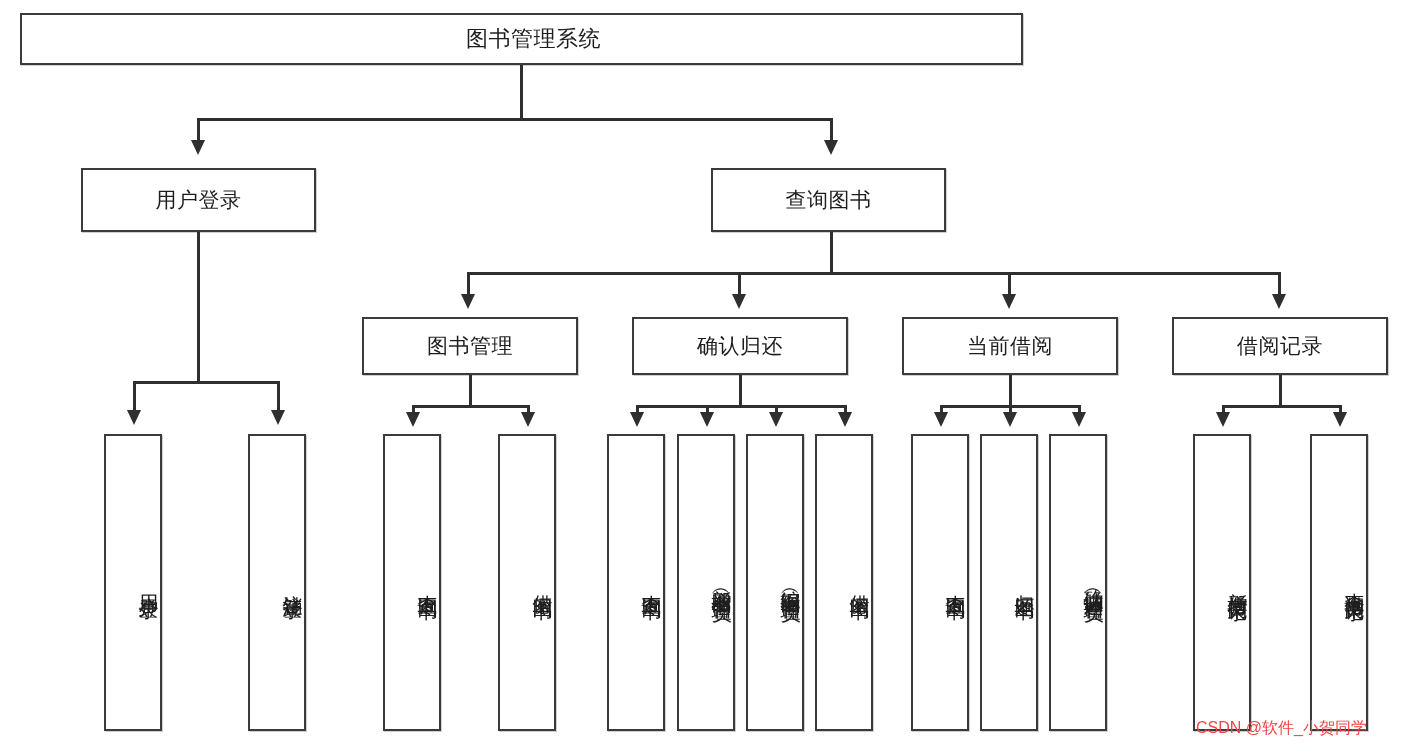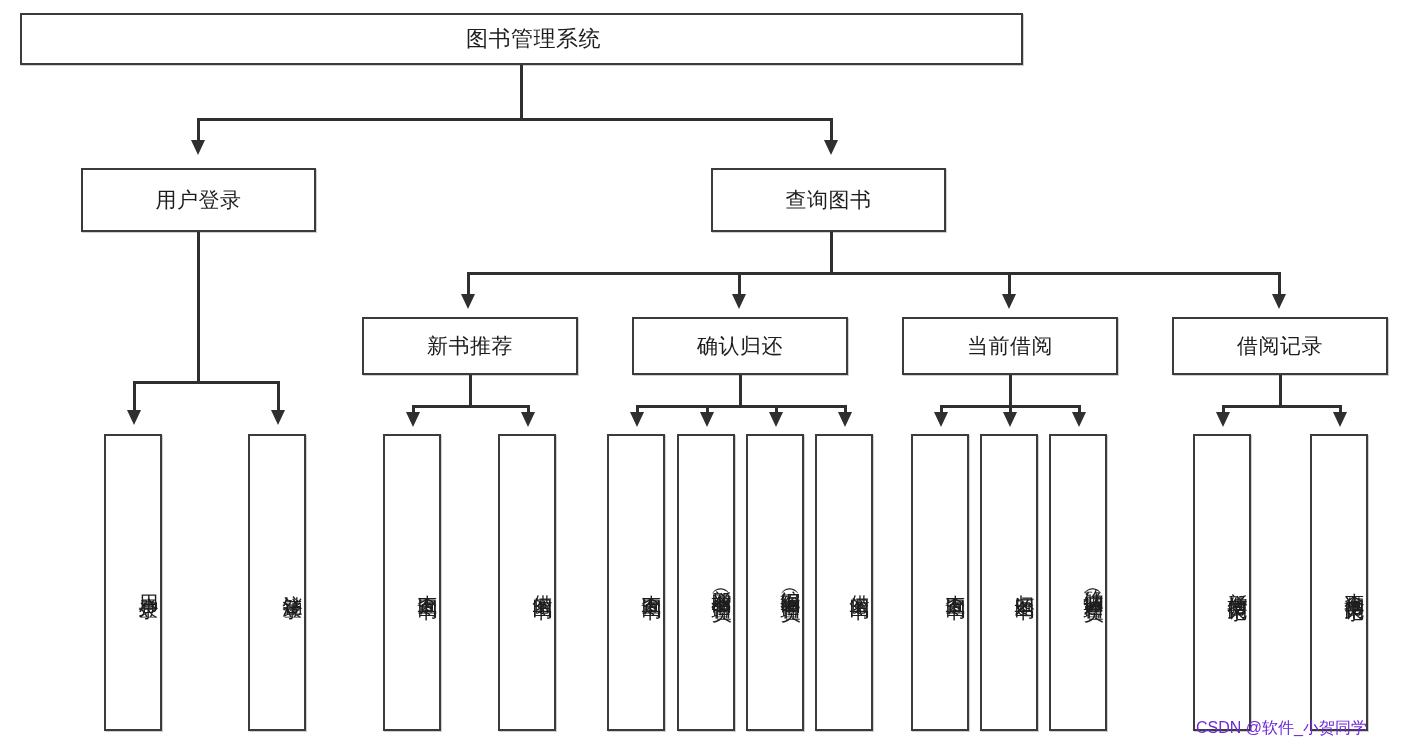--- a/index.html
+++ b/index.html
@@ -65,21 +65,21 @@
     width: 0;
     height: 0;
     border-left: 7px solid transparent;
     border-right: 7px solid transparent;
     border-top: 15px solid #2f2f2f;
   }
   
   .watermark {
     position: absolute;
     font-size: 16px;
-    color: #6d28d9;
+    color: #ef4444;
     white-space: nowrap;
     user-select: none;
   }
 </style>
 </head>
 <body>
 
 <div id="canvas">
 
   <div class="node h root" style="left:20px; top:13px; width:1003px; height:52px;padding-left:24px;">
@@ -114,21 +114,21 @@
   <div class="vline" style="left:467px; top:272px; height:25px;"></div>
   <div class="arrow" style="left:461px; top:294px;"></div>
   <div class="vline" style="left:738px; top:272px; height:25px;"></div>
   <div class="arrow" style="left:732px; top:294px;"></div>
   <div class="vline" style="left:1008px; top:272px; height:25px;"></div>
   <div class="arrow" style="left:1002px; top:294px;"></div>
   <div class="vline" style="left:1278px; top:272px; height:25px;"></div>
   <div class="arrow" style="left:1272px; top:294px;"></div>
 
   <div class="node h" style="left:362px; top:317px; width:216px; height:58px;">
-    <span>新书推荐</span>
+    <span>图书管理</span>
   </div>
   <div class="node h" style="left:632px; top:317px; width:216px; height:58px;">
     <span>确认归还</span>
   </div>
   <div class="node h" style="left:902px; top:317px; width:216px; height:58px;">
     <span>当前借阅</span>
   </div>
   <div class="node h" style="left:1172px; top:317px; width:216px; height:58px;">
     <span>借阅记录</span>
   </div>

